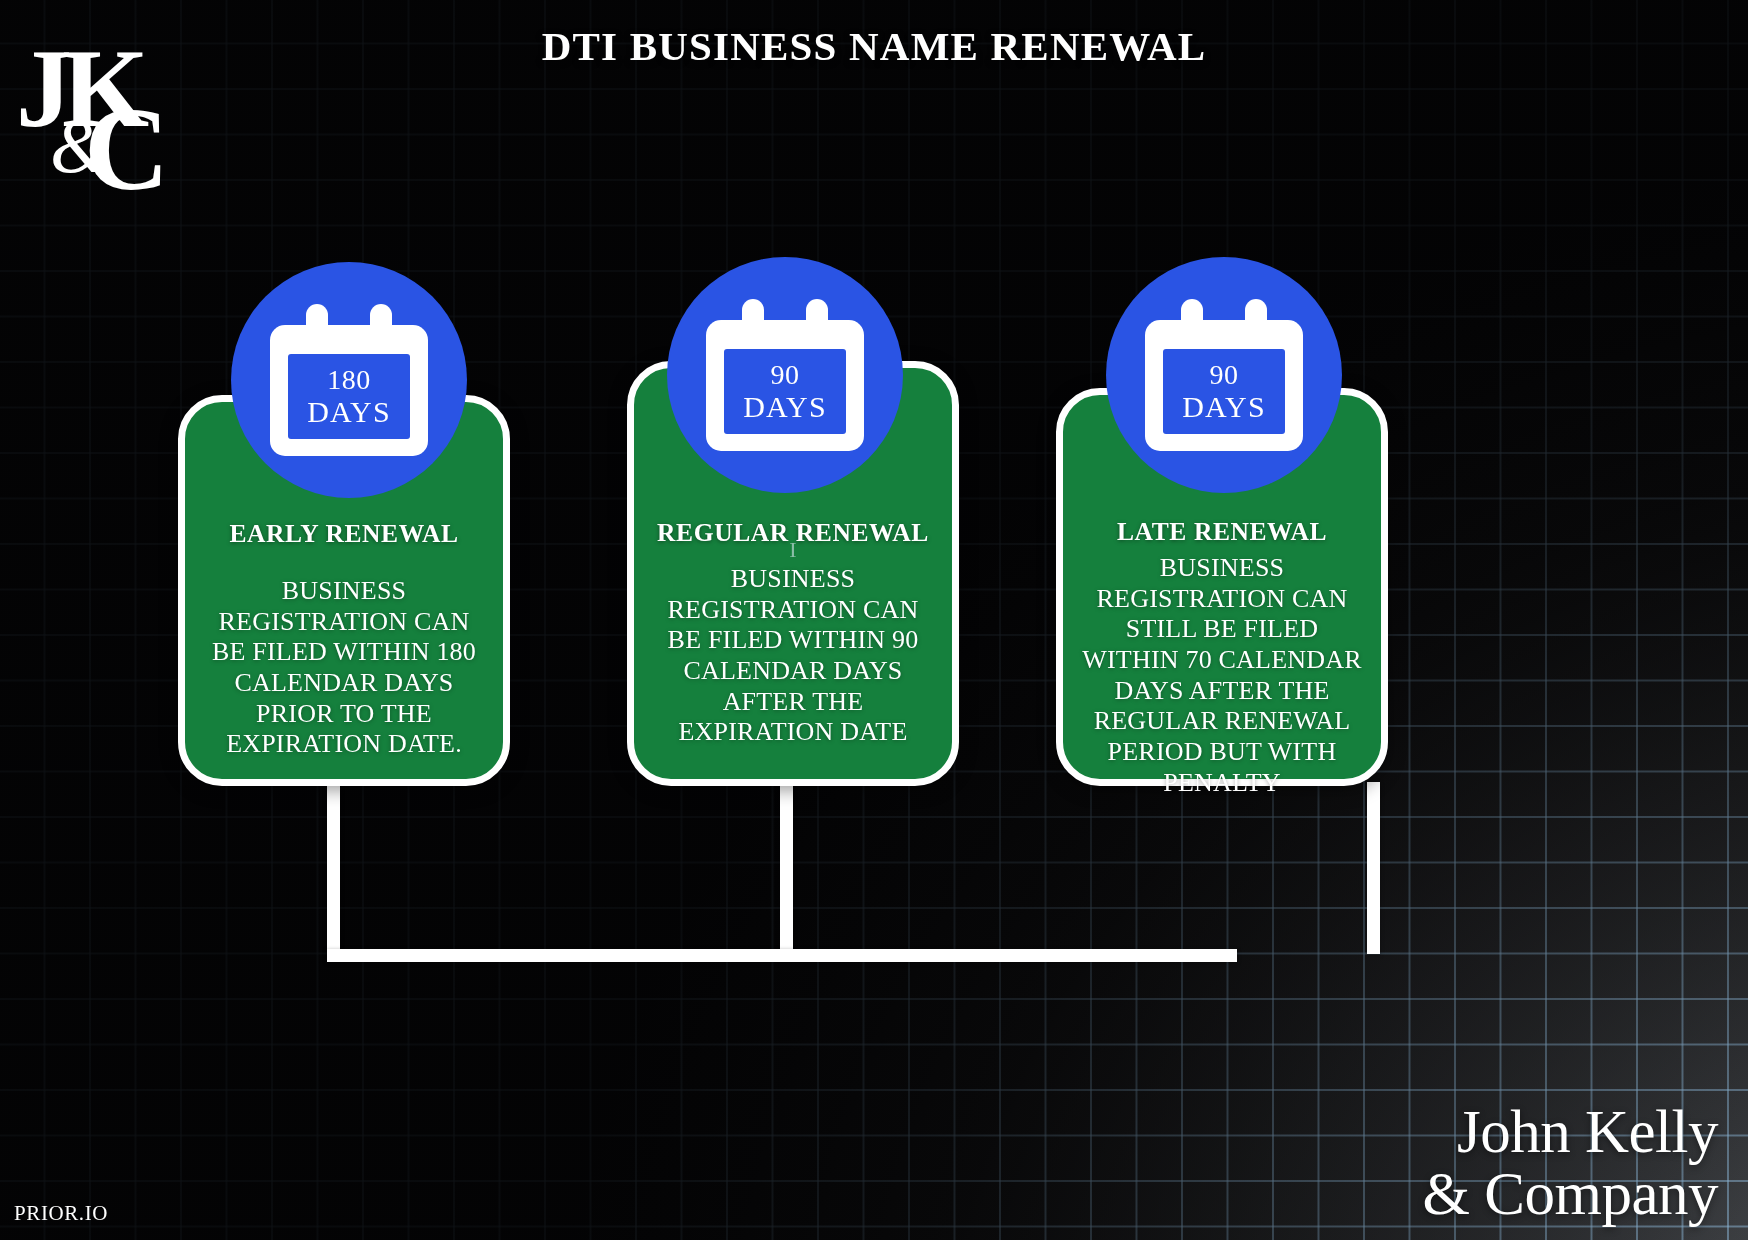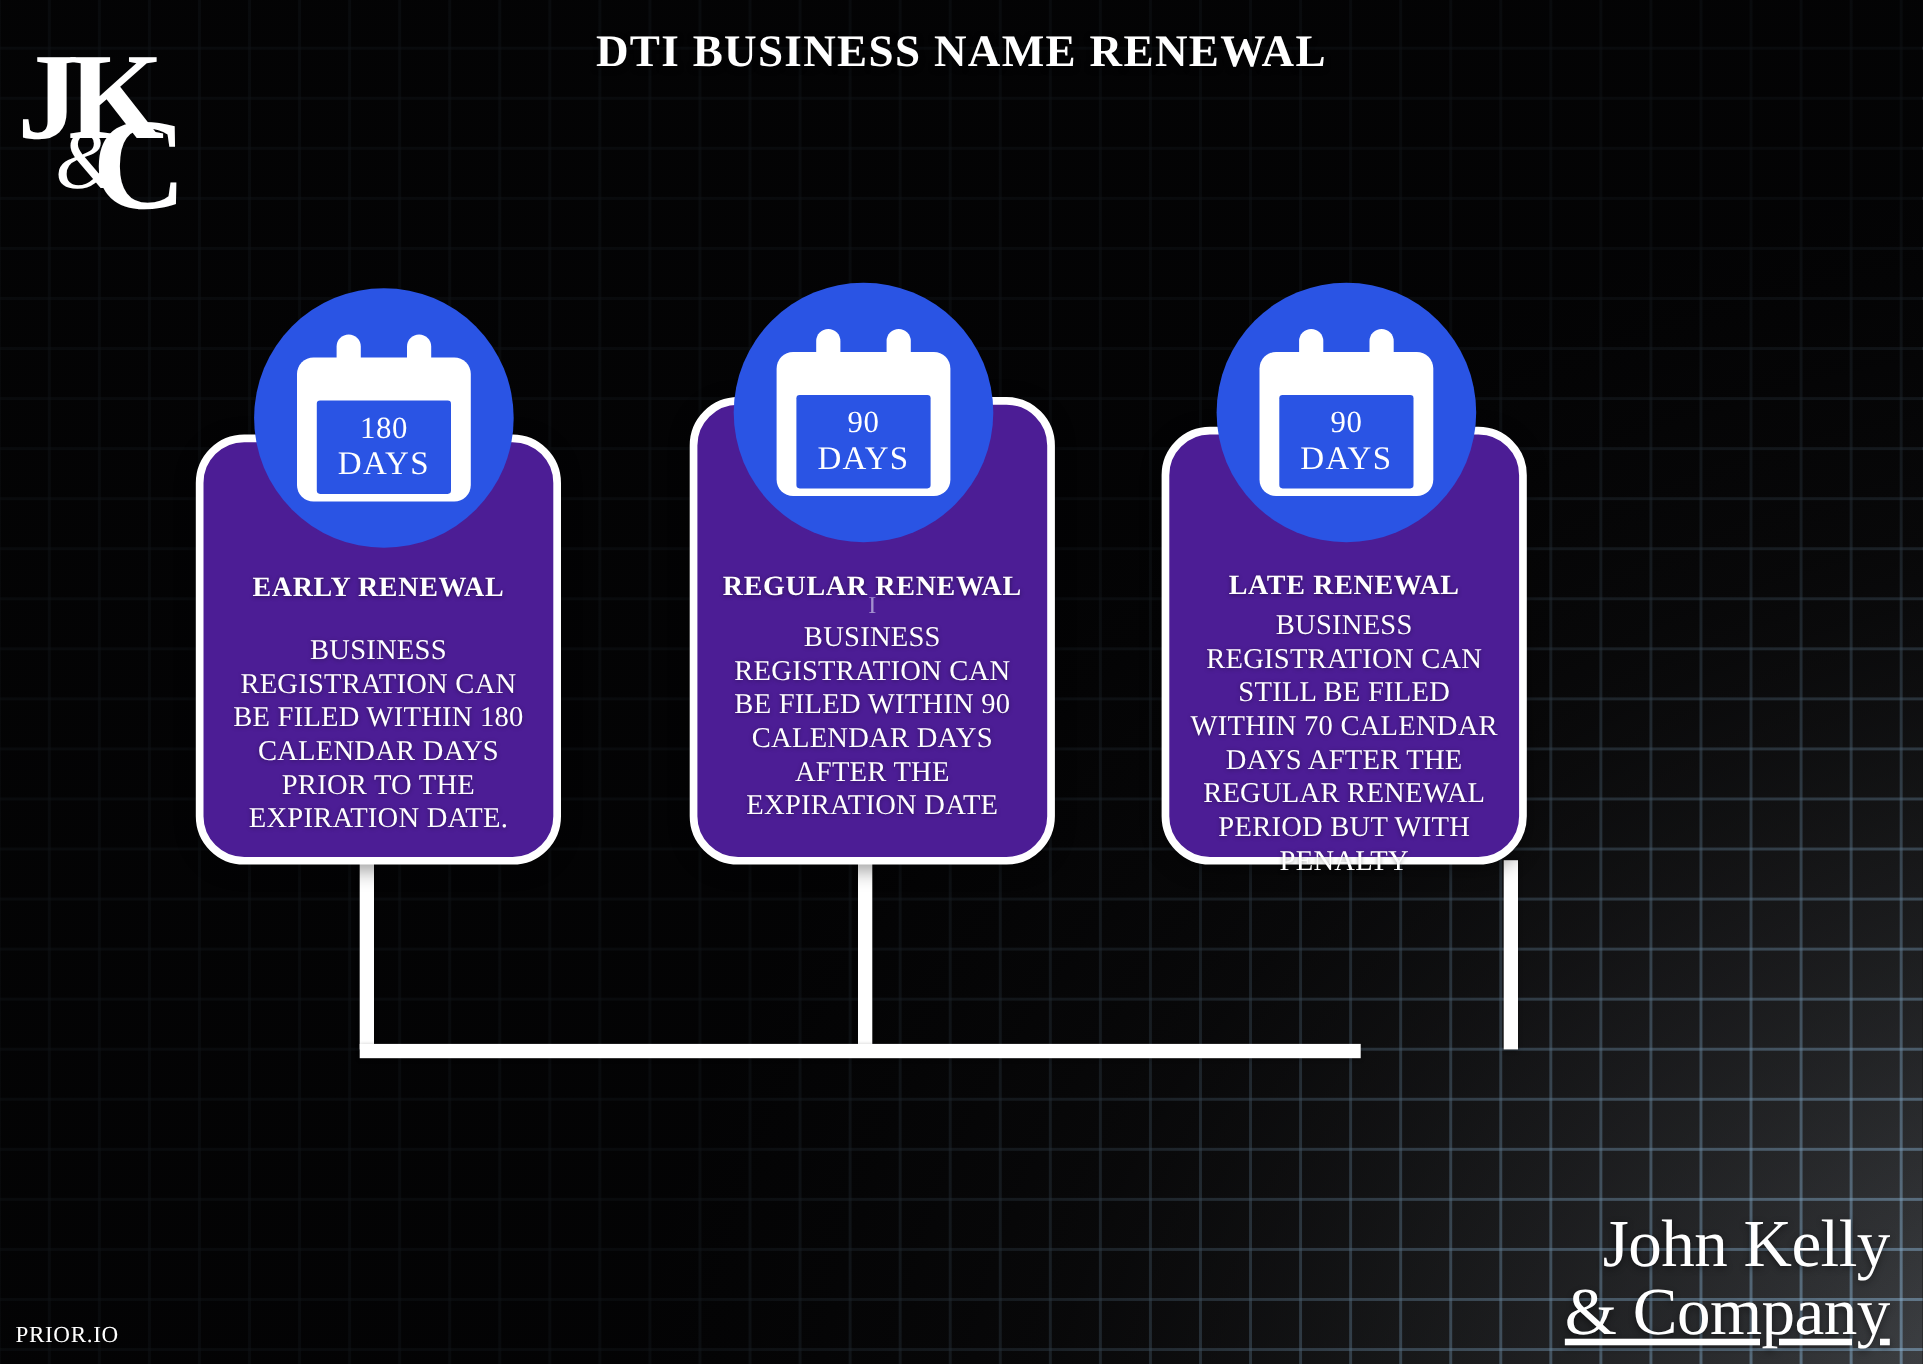--- a/index.html
+++ b/index.html
@@ -80,21 +80,21 @@
   }
   #conn-hbar   { left:327px;  top:949px; width:910px; height:13px; }
   #conn-stem-1 { left:327px;  top:782px; width:13px;  height:172px; }
   #conn-stem-2 { left:780px;  top:782px; width:13px;  height:172px; }
   #conn-stem-3 { left:1367px; top:782px; width:13px;  height:172px; }
 
   
   .card {
     position:absolute;
     width:332px;
-    background:#4c1d95;
+    background:#15803d;
     border:7px solid #ffffff;
     border-radius:44px;
     box-shadow:0 4px 18px rgba(0,0,0,0.40);
     padding:0 16px;
     text-align:center;
     color:#ffffff;
   }
   #card-1 { left:178px;  top:395px; height:391px; }
   #card-2 { left:627px;  top:361px; height:425px; }
   #card-3 { left:1056px; top:388px; height:398px; }
@@ -156,21 +156,21 @@
   }
   .cal-ring-l { left:36px; }
   .cal-ring-r { left:100px; }
   .cal-frame {
     position:absolute; left:0; top:21px;
     width:158px; height:131px;
     border-radius:15px;
     background:#ffffff;
   }
   .cal-screen {
-    position:absolute; left:18px; top:60px;
+    position:absolute; left:18px; top:50px;
     width:122px; height:85px;
     border-radius:3px;
     background:#2a54e4;
     display:flex; flex-direction:column;
     align-items:center; justify-content:center;
     color:#ffffff;
     font-family:"Liberation Serif", serif;
     line-height:1.12;
   }
   .cal-num  { font-size:28px; letter-spacing:0.5px; }
@@ -179,21 +179,21 @@
   
   #brand {
     position:absolute; right:30px; bottom:16px;
     text-align:right;
     color:#ffffff;
     font-family:"Liberation Serif", serif;
     line-height:0.98;
     text-shadow:0 2px 7px rgba(0,0,0,0.45);
   }
   #brand .brand-l1 { font-size:61px; letter-spacing:-0.5px; }
-  #brand .brand-l2 { font-size:61px; letter-spacing:-0.5px; margin-top:2px;text-decoration:underline; }
+  #brand .brand-l2 { font-size:61px; letter-spacing:-0.5px; margin-top:2px; }
 
   #site-url {
     position:absolute; left:14px; bottom:14px;
     color:#ffffff;
     font-size:21px;
     letter-spacing:0.6px;
     font-family:"Liberation Serif", serif;
   }
 </style>
 </head>

